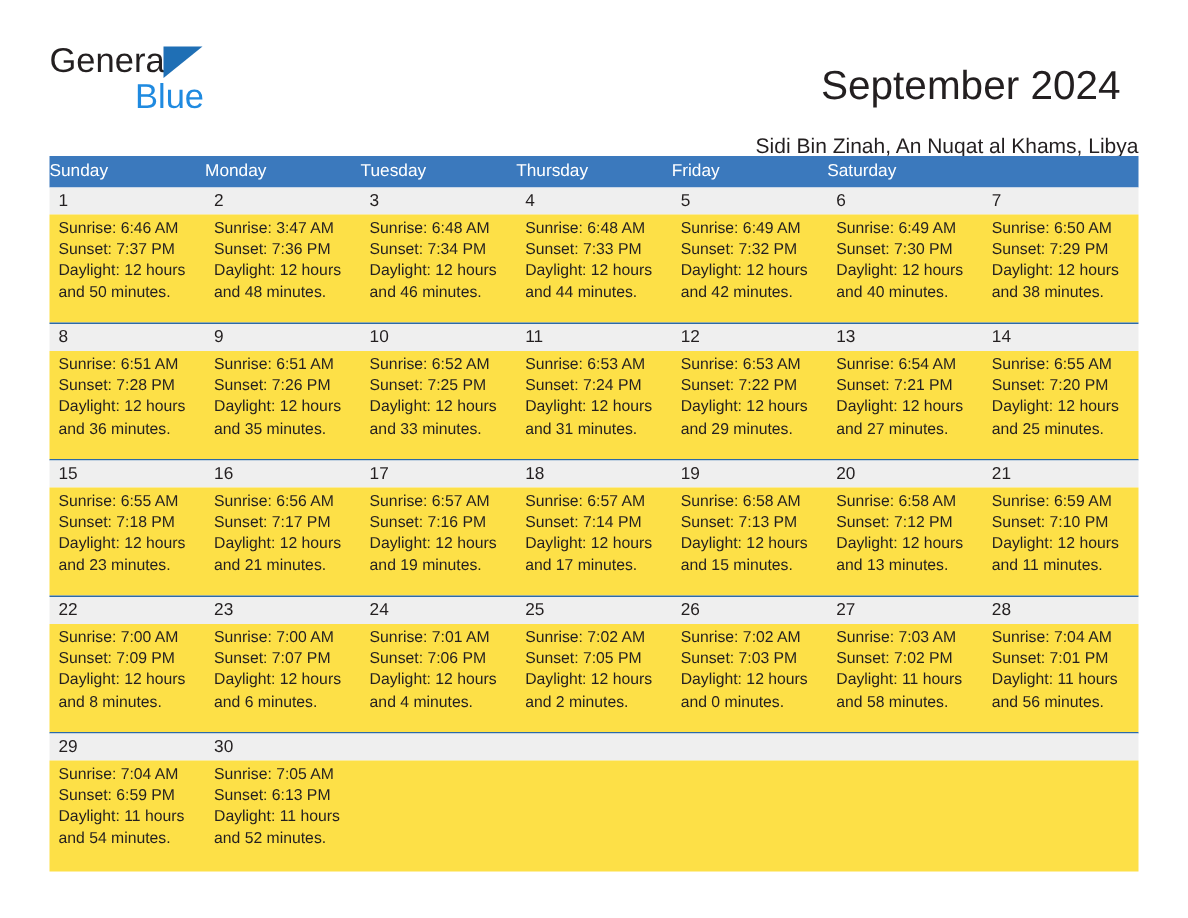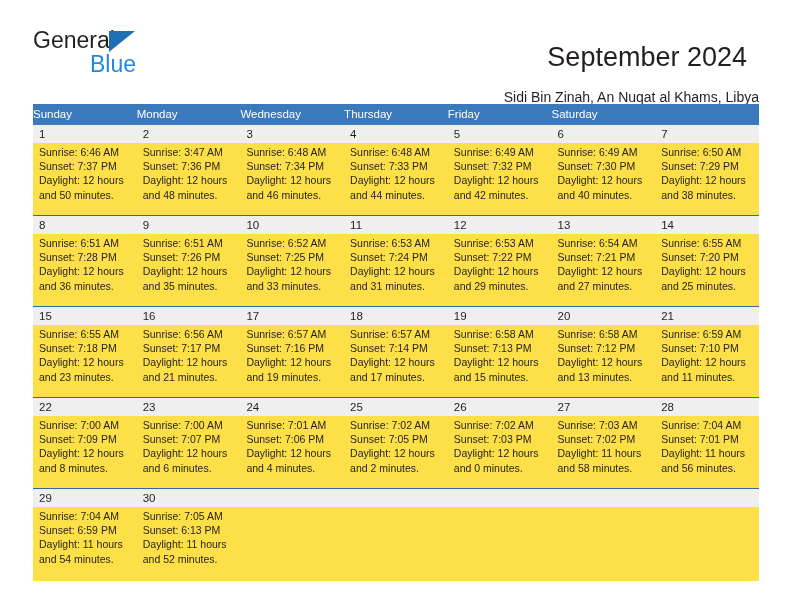--- a/index.html
+++ b/index.html
@@ -168,21 +168,21 @@
       <p class="cal-sub">Sidi Bin Zinah, An Nuqat al Khams, Libya</p>
     </div>
 
   </div>
 
   <div class="calendar">
 
     <div class="weekhead">
       <div class="hcell">Sunday</div>
       <div class="hcell">Monday</div>
-      <div class="hcell">Wednesday</div>
+      <div class="hcell">Tuesday</div>
       <div class="hcell">Thursday</div>
       <div class="hcell">Friday</div>
       <div class="hcell">Saturday</div>
     </div>
 
     <div id="weeks-container">
         <div class="week">
           <div class="daystrip">
             <div class="dcell">1</div>
             <div class="dcell">2</div>

